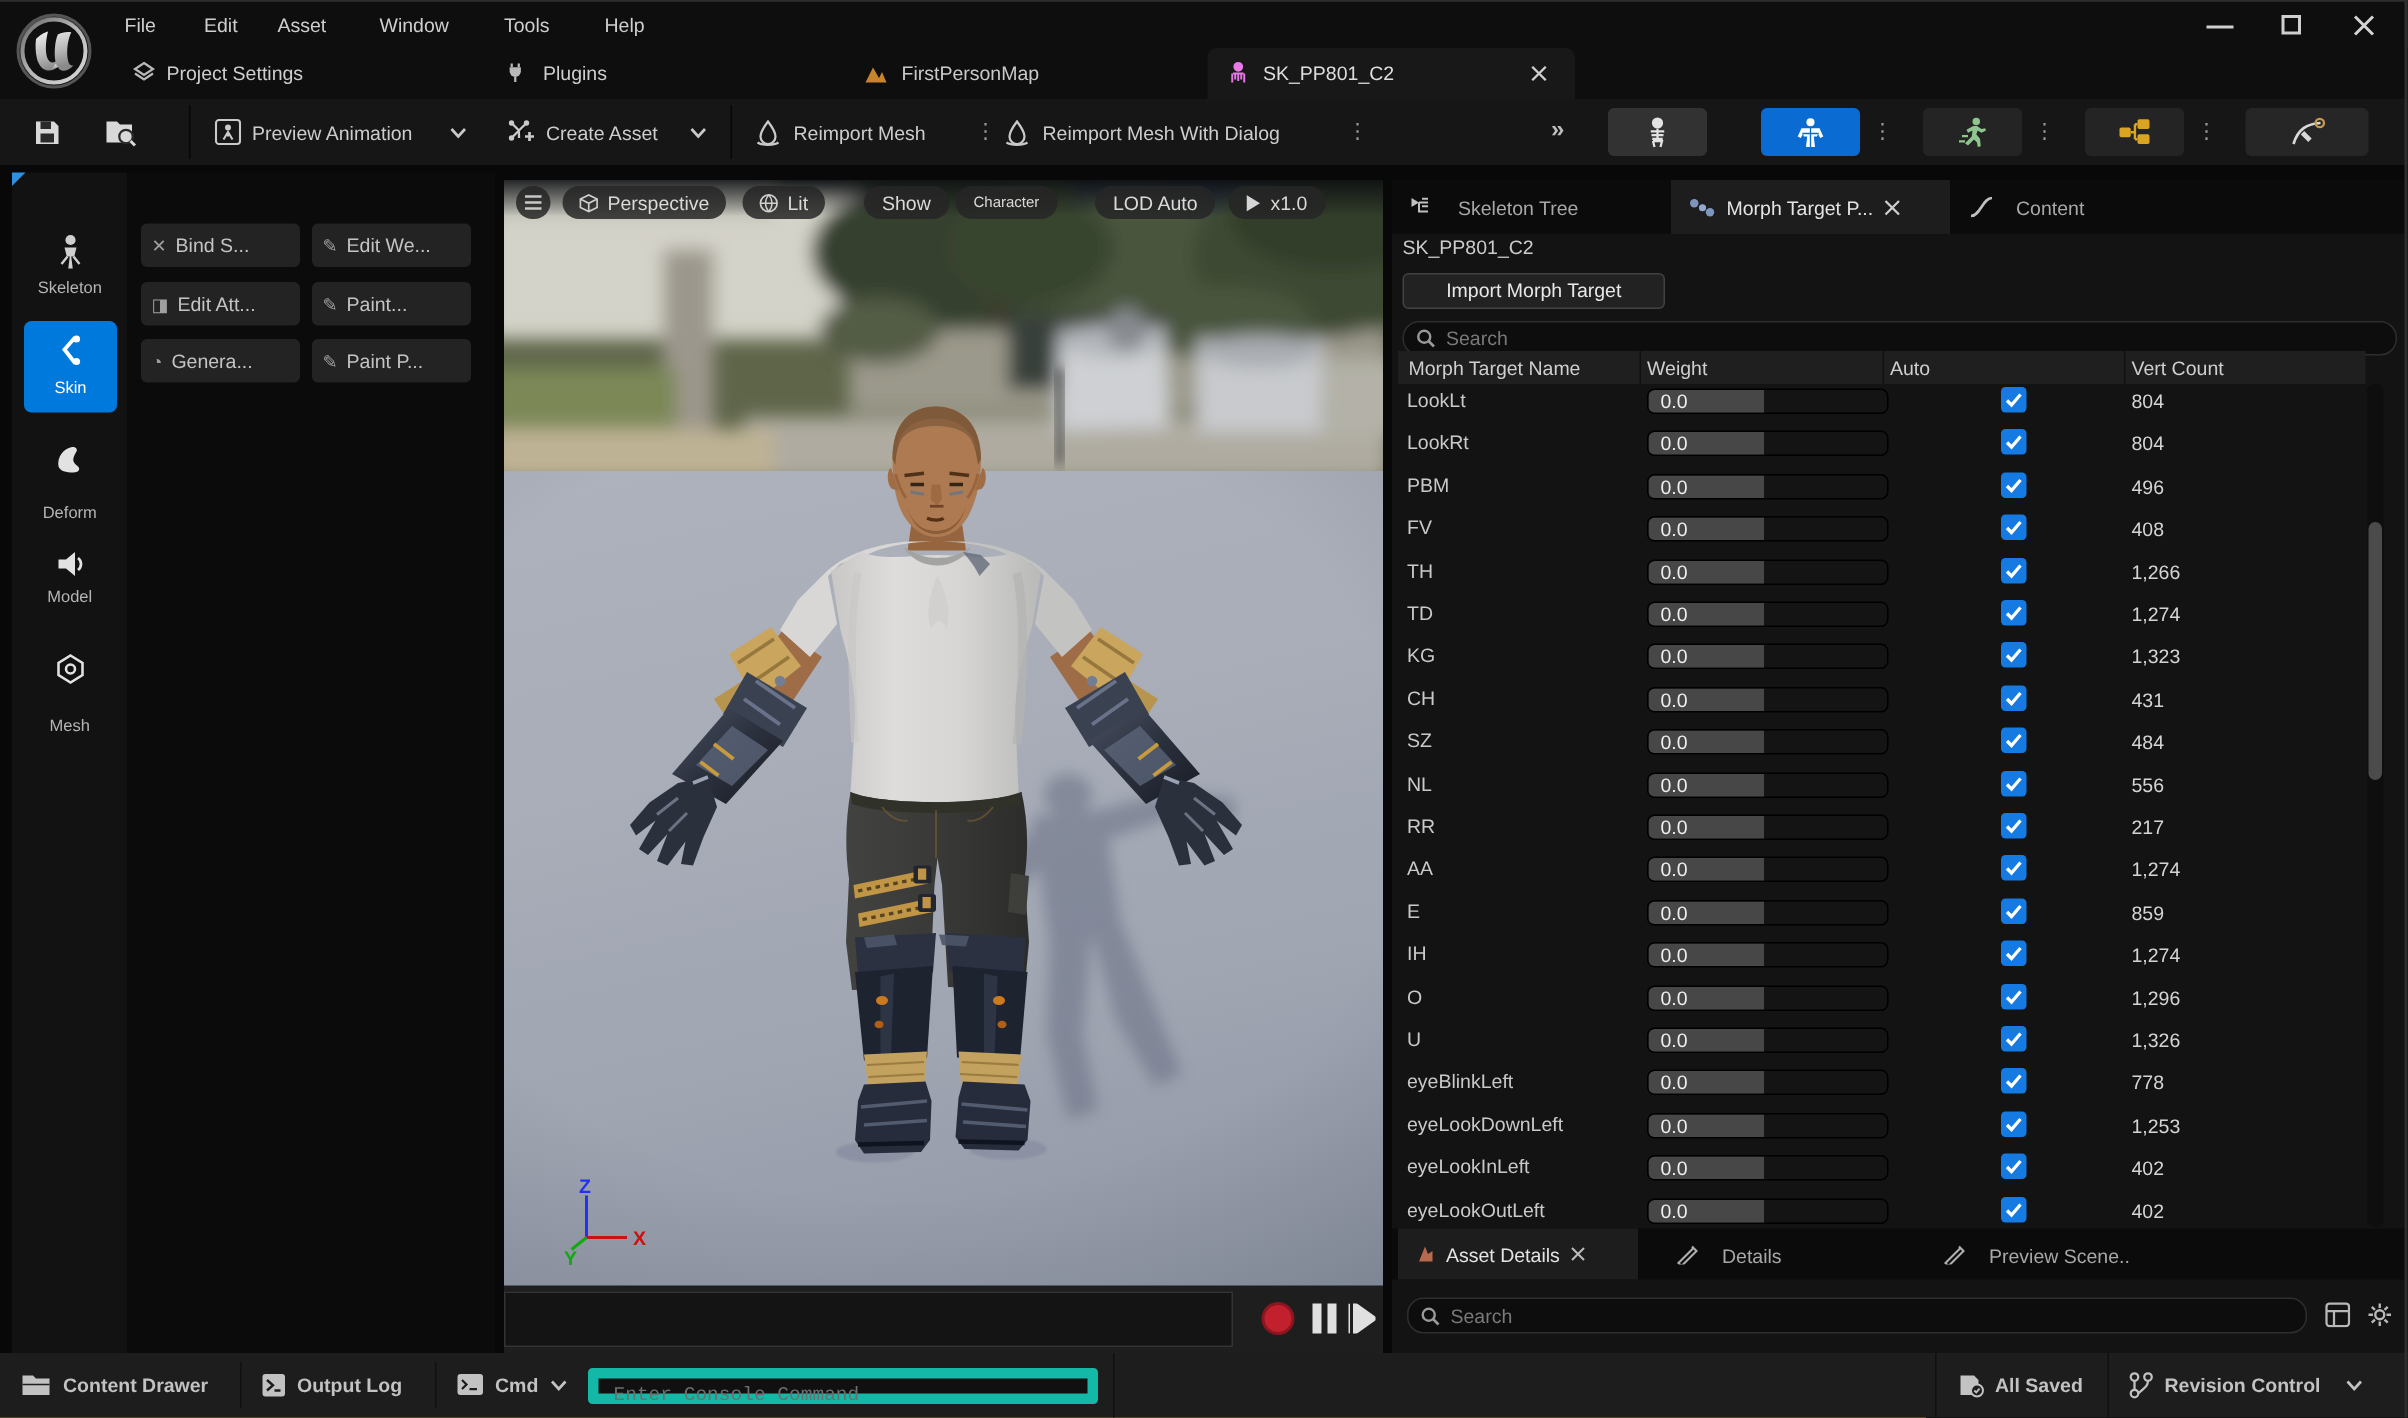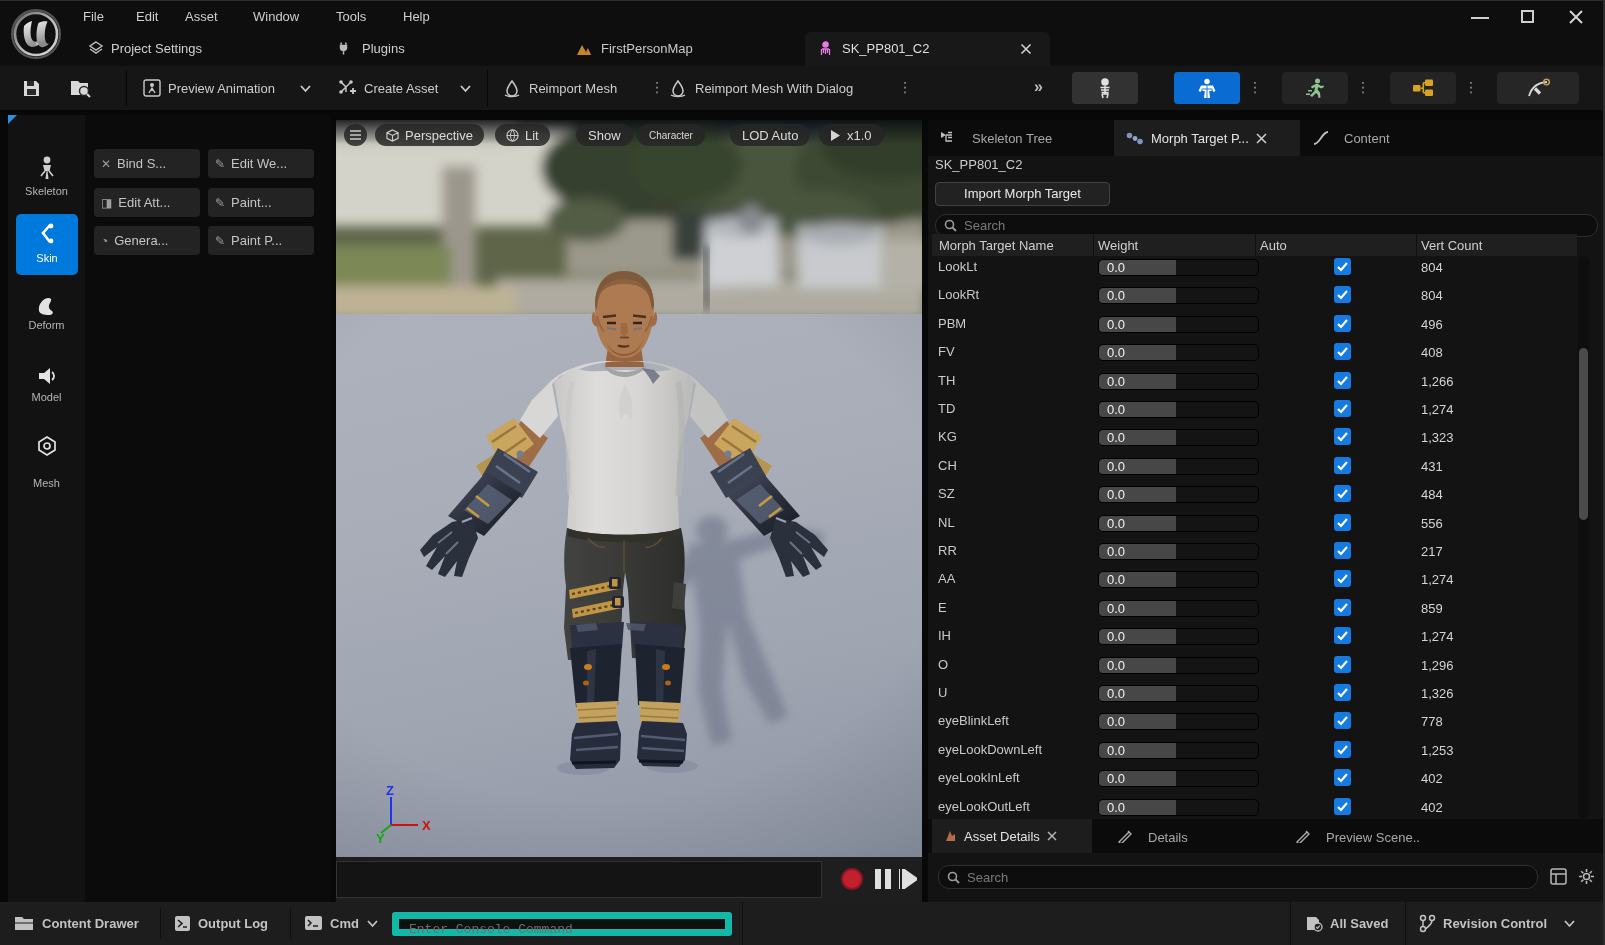--- a/index.html
+++ b/index.html
@@ -258,21 +258,21 @@
             <path d="M13 2 L6 10 L13 19" stroke="#fff" stroke-width="2.6" fill="none"></path>
             <circle cx="14" cy="3" r="2.4" fill="#fff"></circle>
             <circle cx="14" cy="18" r="2.4" fill="#fff"></circle>
           </svg>
         <div style="font-size:11px;margin-top:3px;">Skin</div>
       </div>
       <div class="modeitem abs" style="top:180px;">
         <svg width="24" height="22" viewBox="0 0 24 22">
             <path d="M4 16 C3 10 7 4 13 3 C15 2.7 17 4 16 6 C13 11 13 13 17 16 C19 18 17 20 14 20 C9 20 5 19 4 16 Z" fill="#e2e2e2"></path>
           </svg>
-        <div style="margin-top:0;">Deform</div>
+        <div style="margin-top:16px;">Deform</div>
       </div>
       <div class="modeitem abs" style="top:250px;">
         <svg width="22" height="22" viewBox="0 0 22 22">
             <path d="M3 8 h5 l6 -5 v16 l-6 -5 H3 Z" fill="#e2e2e2"></path>
             <path d="M16 7 a5 5 0 0 1 0 8" stroke="#e2e2e2" stroke-width="1.8" fill="none"></path>
           </svg>
         <div style="margin-top:2px;">Model</div>
       </div>
       <div class="modeitem abs" style="top:320px;">
         <svg width="22" height="22" viewBox="0 0 22 22">

